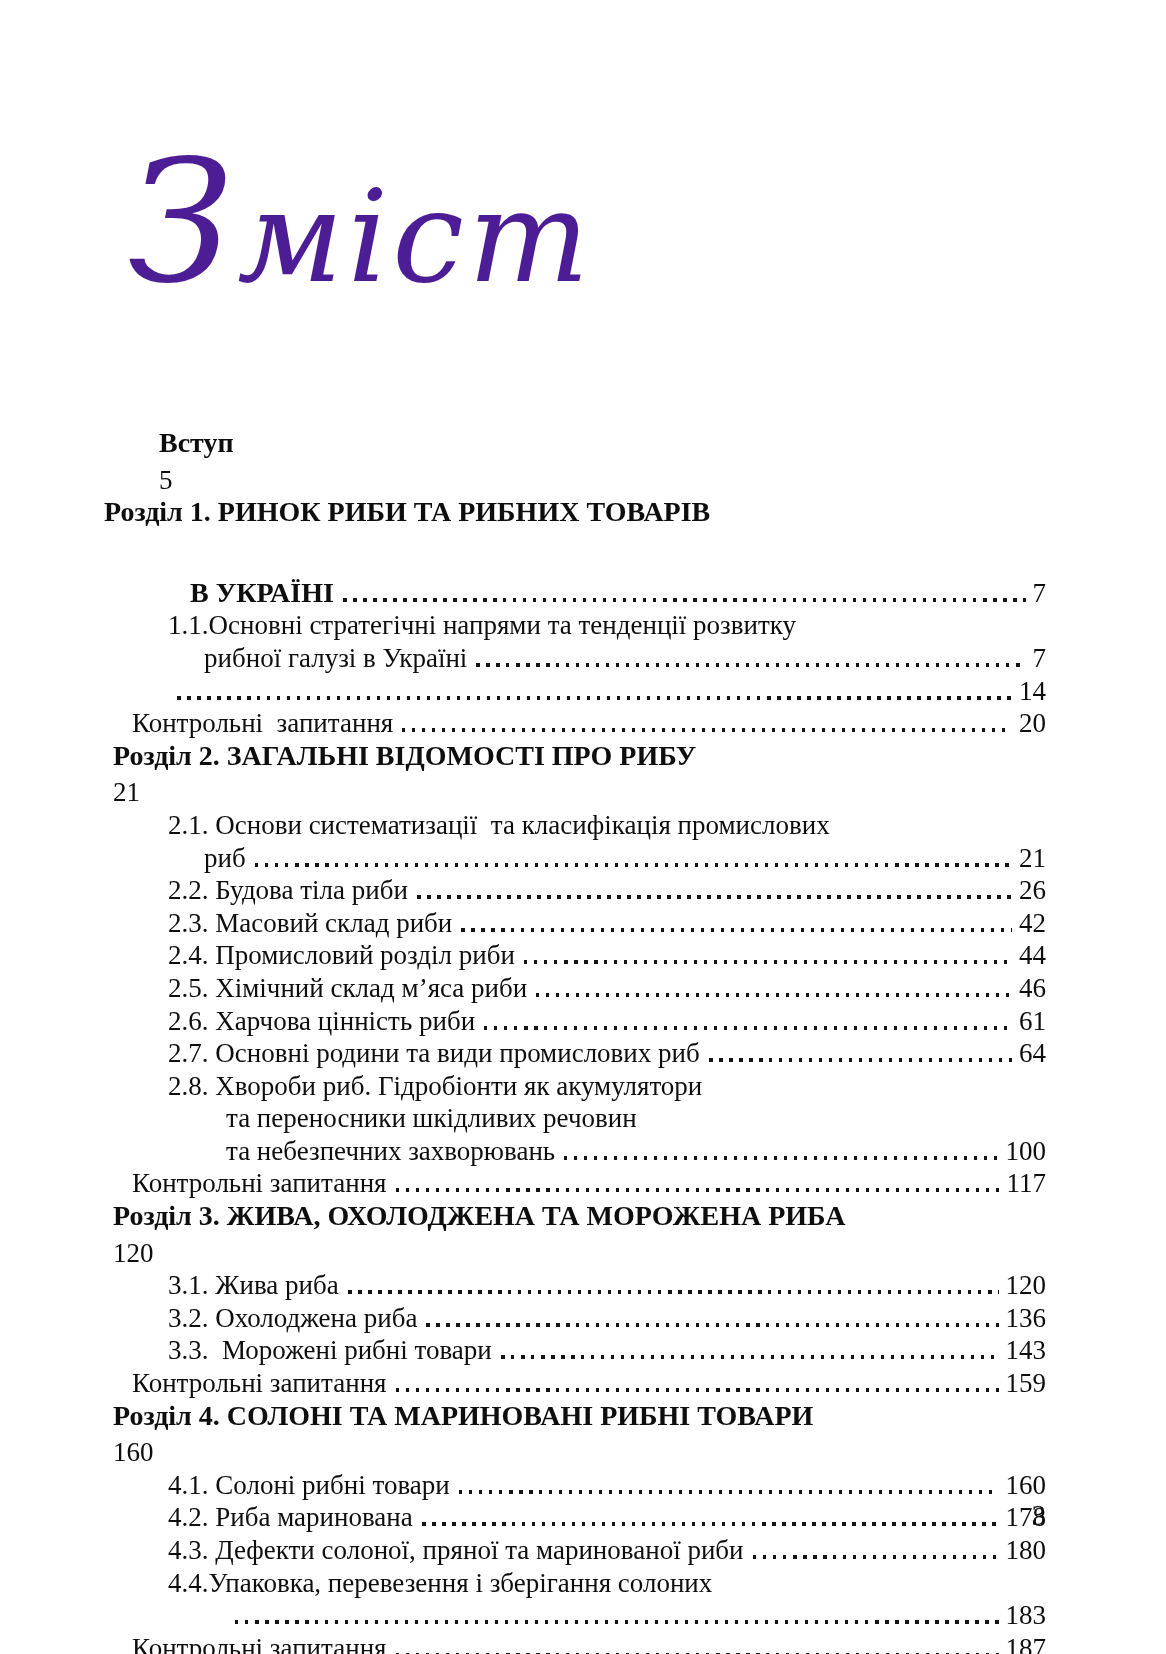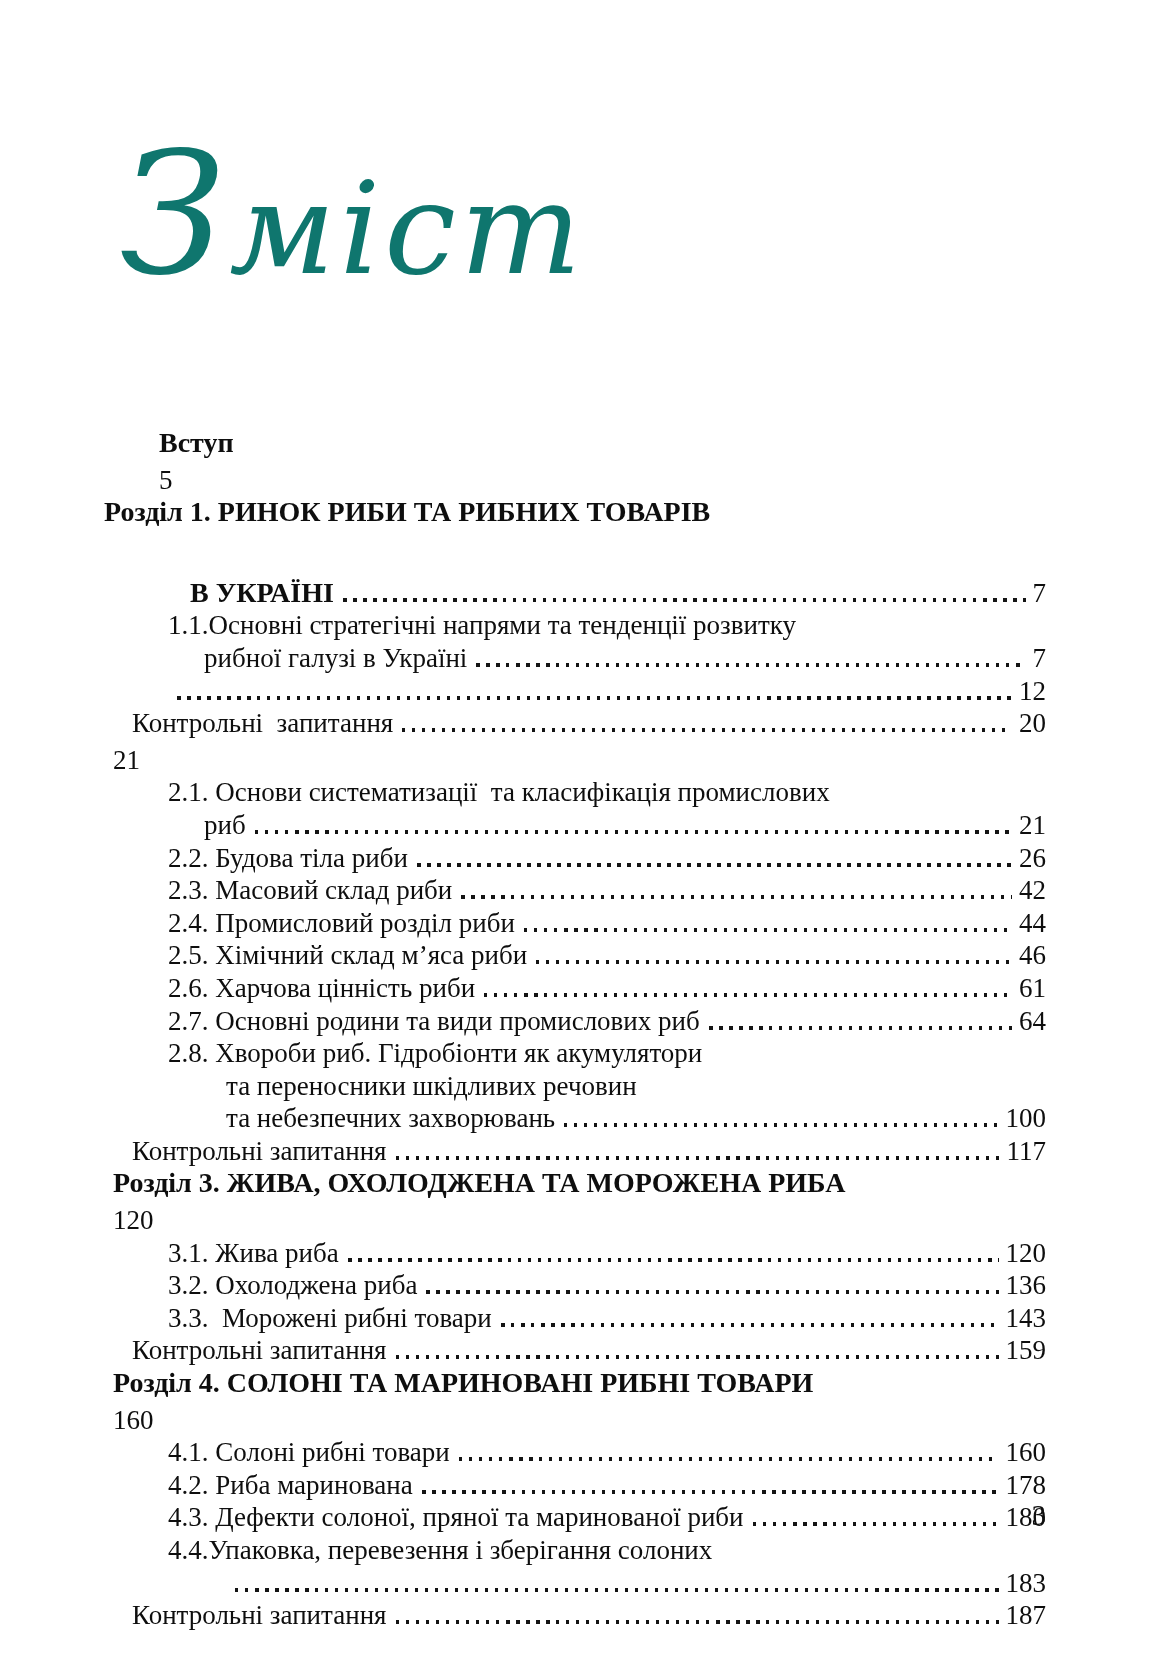--- a/index.html
+++ b/index.html
@@ -11,28 +11,28 @@
     background: #ffffff;
     color: #0e0e0e;
     font-family: "Liberation Serif", serif;
     overflow: hidden;
   }
 
   .title {
     position: absolute;
     left: 120px;
     top: 118px;
-    margin: 0;
+    margin: 8px;
     font-family: "DejaVu Serif", serif;
     font-style: italic;
     font-weight: normal;
     font-size: 128px;
     line-height: 1.15;
     letter-spacing: 4px;
-    color: #0f766e;
+    color: #4c1d95;
   }
   .title::first-letter { font-size: 1.32em; }
 
   .toc {
     position: absolute;
     left: 104px;
     top: 427px;
     width: 942px;
   }
 
@@ -109,30 +109,31 @@
   </div>
 
   <div class="toc-line ind-4">
     <span class="entry-text">рибної галузі в Україні</span>
     <span class="leader"></span>
     <span class="page-num">7</span>
   </div>
 
   <div class="toc-line ind-2">
     <span class="leader"></span>
-    <span class="page-num">12</span>
+    <span class="page-num">14</span>
   </div>
 
   <div class="toc-line ind-1">
     <span class="entry-text">Контрольні&nbsp; запитання</span>
     <span class="leader"></span>
     <span class="page-num">20</span>
   </div>
 
   <div class="toc-line ind-0 bold">
+    <span class="entry-text">Розділ 2. ЗАГАЛЬНІ ВІДОМОСТІ ПРО РИБУ</span>
     <span class="leader"></span>
     <span class="page-num">21</span>
   </div>
 
   <div class="toc-line ind-2">
     <span class="entry-text">2.1. Основи систематизації&nbsp; та класифікація промислових</span>
     
     
   </div>
 

